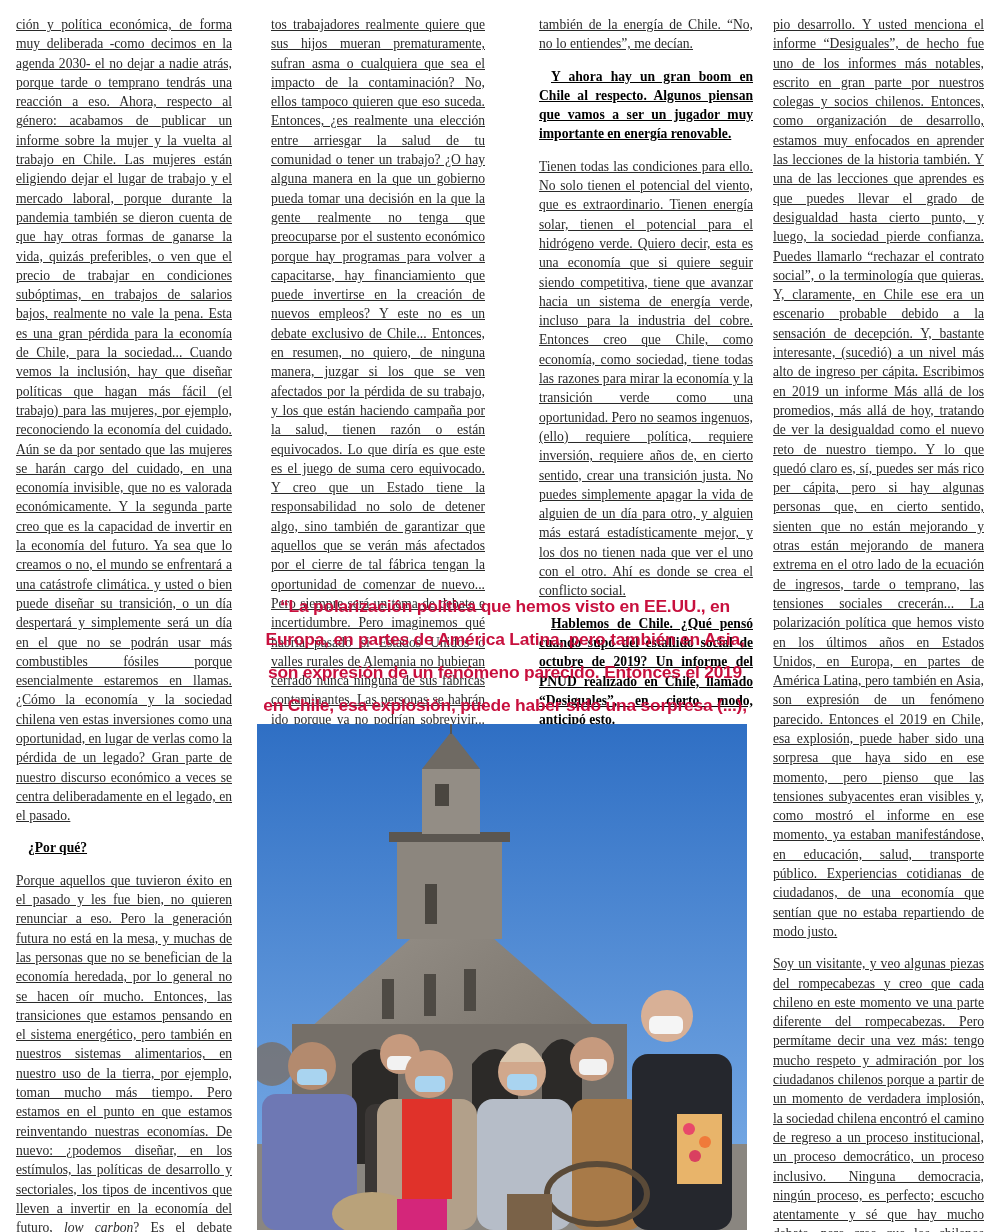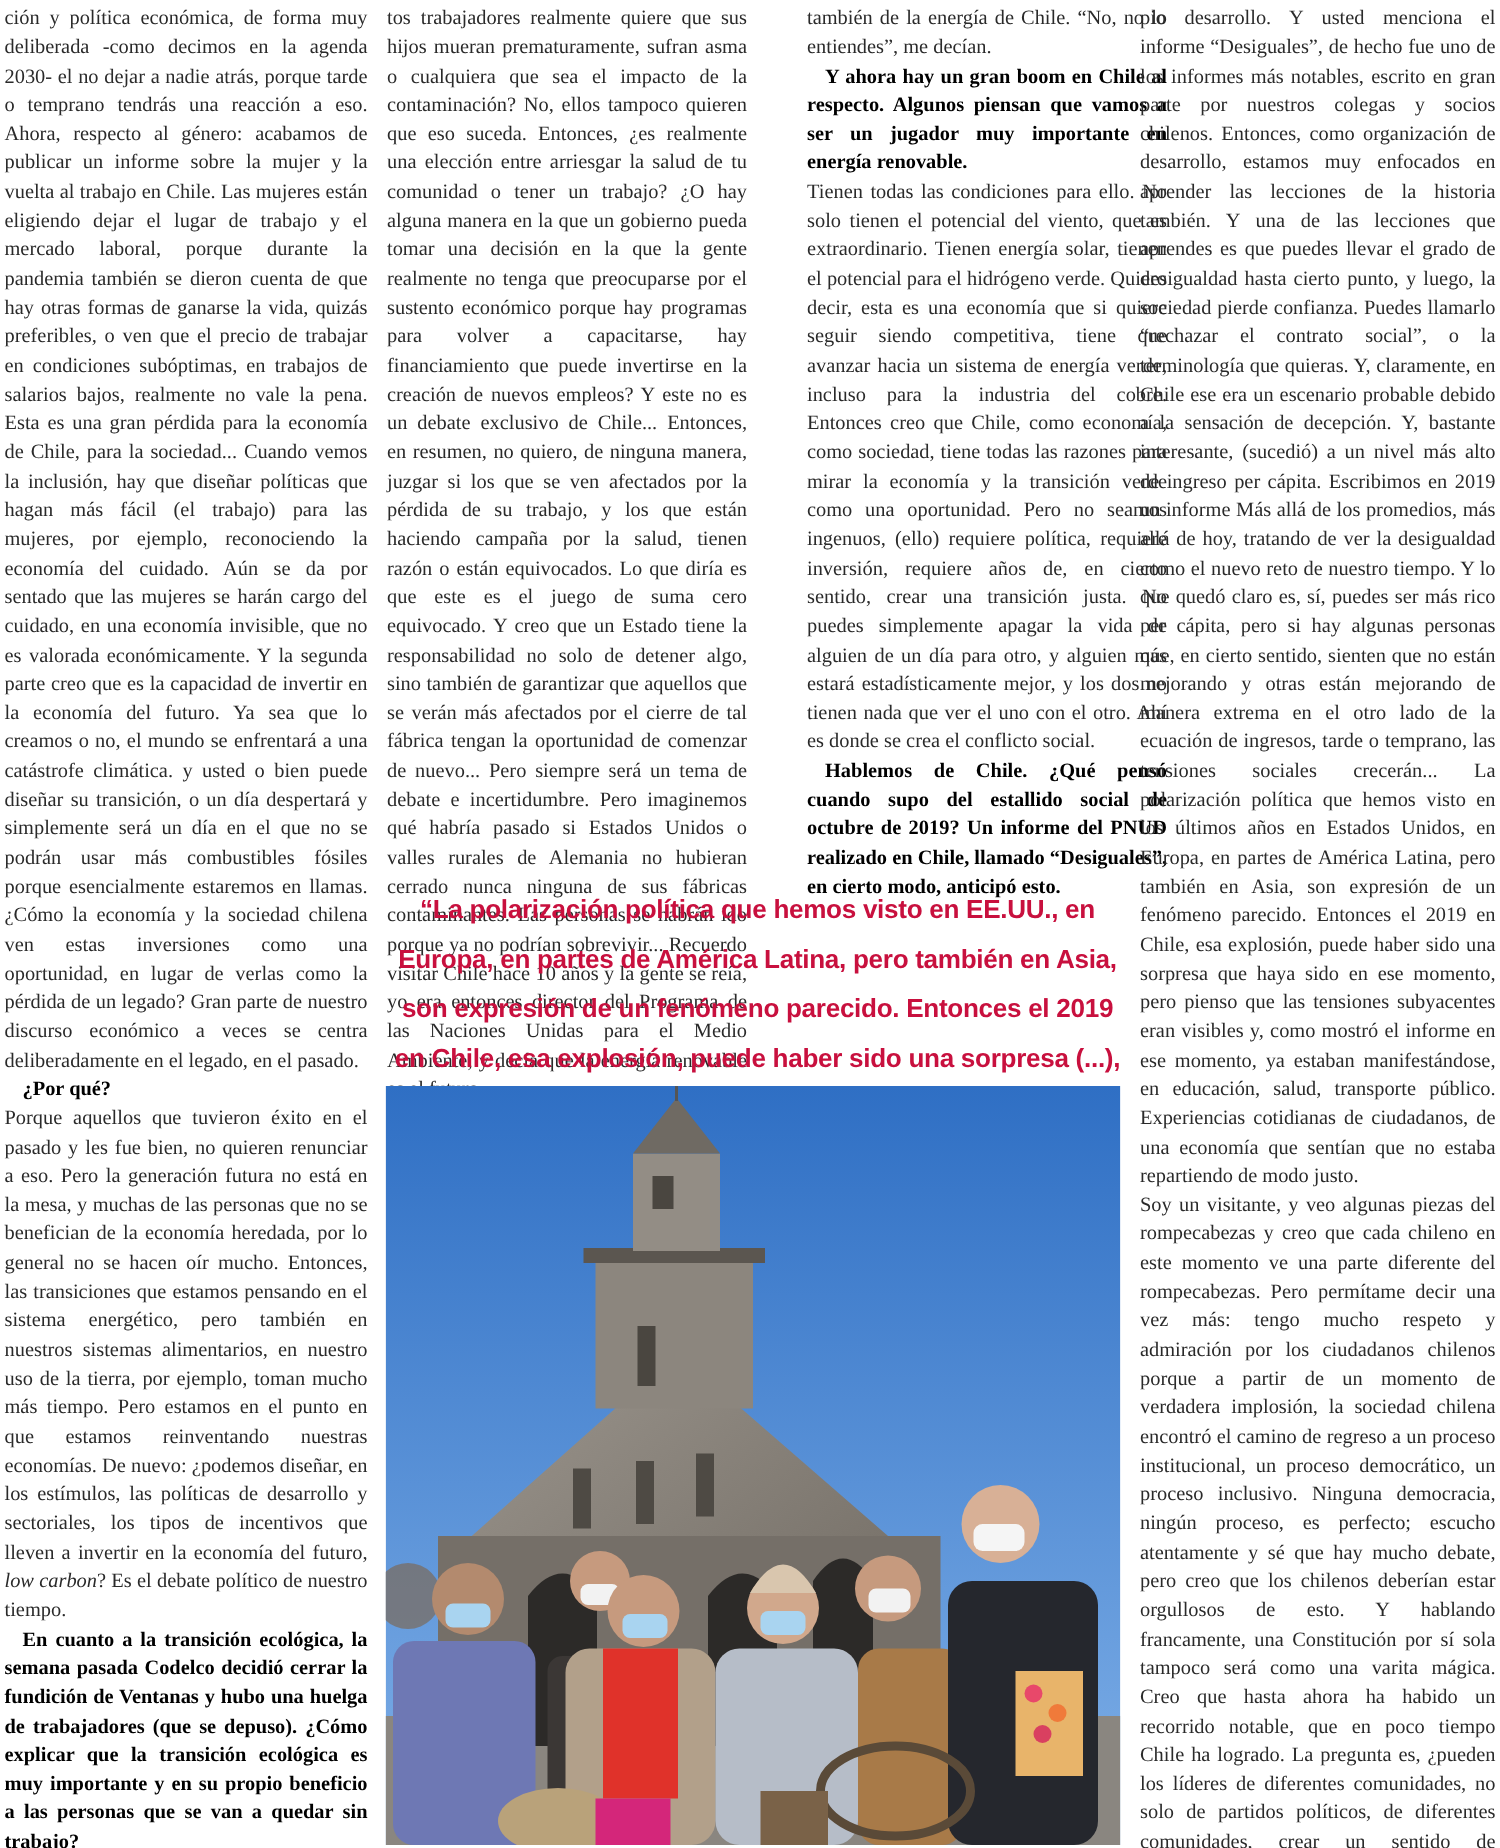--- a/index.html
+++ b/index.html
@@ -1,24 +1,24 @@
 <!DOCTYPE html>
 <html><head>
 <meta charset="utf-8">
 <style>
   html, body { margin: 0; padding: 0; background: #ffffff; }
   body { width: 1000px; height: 1232px; position: relative; overflow: hidden;
          font-family: "Liberation Serif", "DejaVu Serif", serif; color: #2a2a2a; }
   .col { position: absolute; font-size: 13.6px; line-height: 19.3px; text-align: justify;
          hyphens: none; }
-  .col p { margin: 0; }
+  .col p { margin: 13px; text-decoration: underline; }
   .col p.q { font-weight: bold; color: #000000; text-indent: 12px; }
   .col1 { left: 3px; top: 2px; width: 242px; }
   .col2 { left: 258px; top: 2px; width: 240px; }
-  .col3 { left: 538px; top: 2px; width: 240px; }
+  .col3 { left: 526px; top: 2px; width: 240px; }
   .col4 { left: 760px; top: 2px; width: 237px; }
   .pullquote { position: absolute; left: 260px; top: 590px; width: 490px;
                font-family: "Liberation Sans", "DejaVu Sans", sans-serif; font-weight: bold;
                color: #c8103e; font-size: 17.4px; line-height: 33px; text-align: center;
                letter-spacing: -0.2px; }
   .photo { position: absolute; left: 257px; top: 724px; width: 490px; height: 506px; overflow: hidden; }
   em { font-style: italic; }
 </style>
 </head>
 <body>

